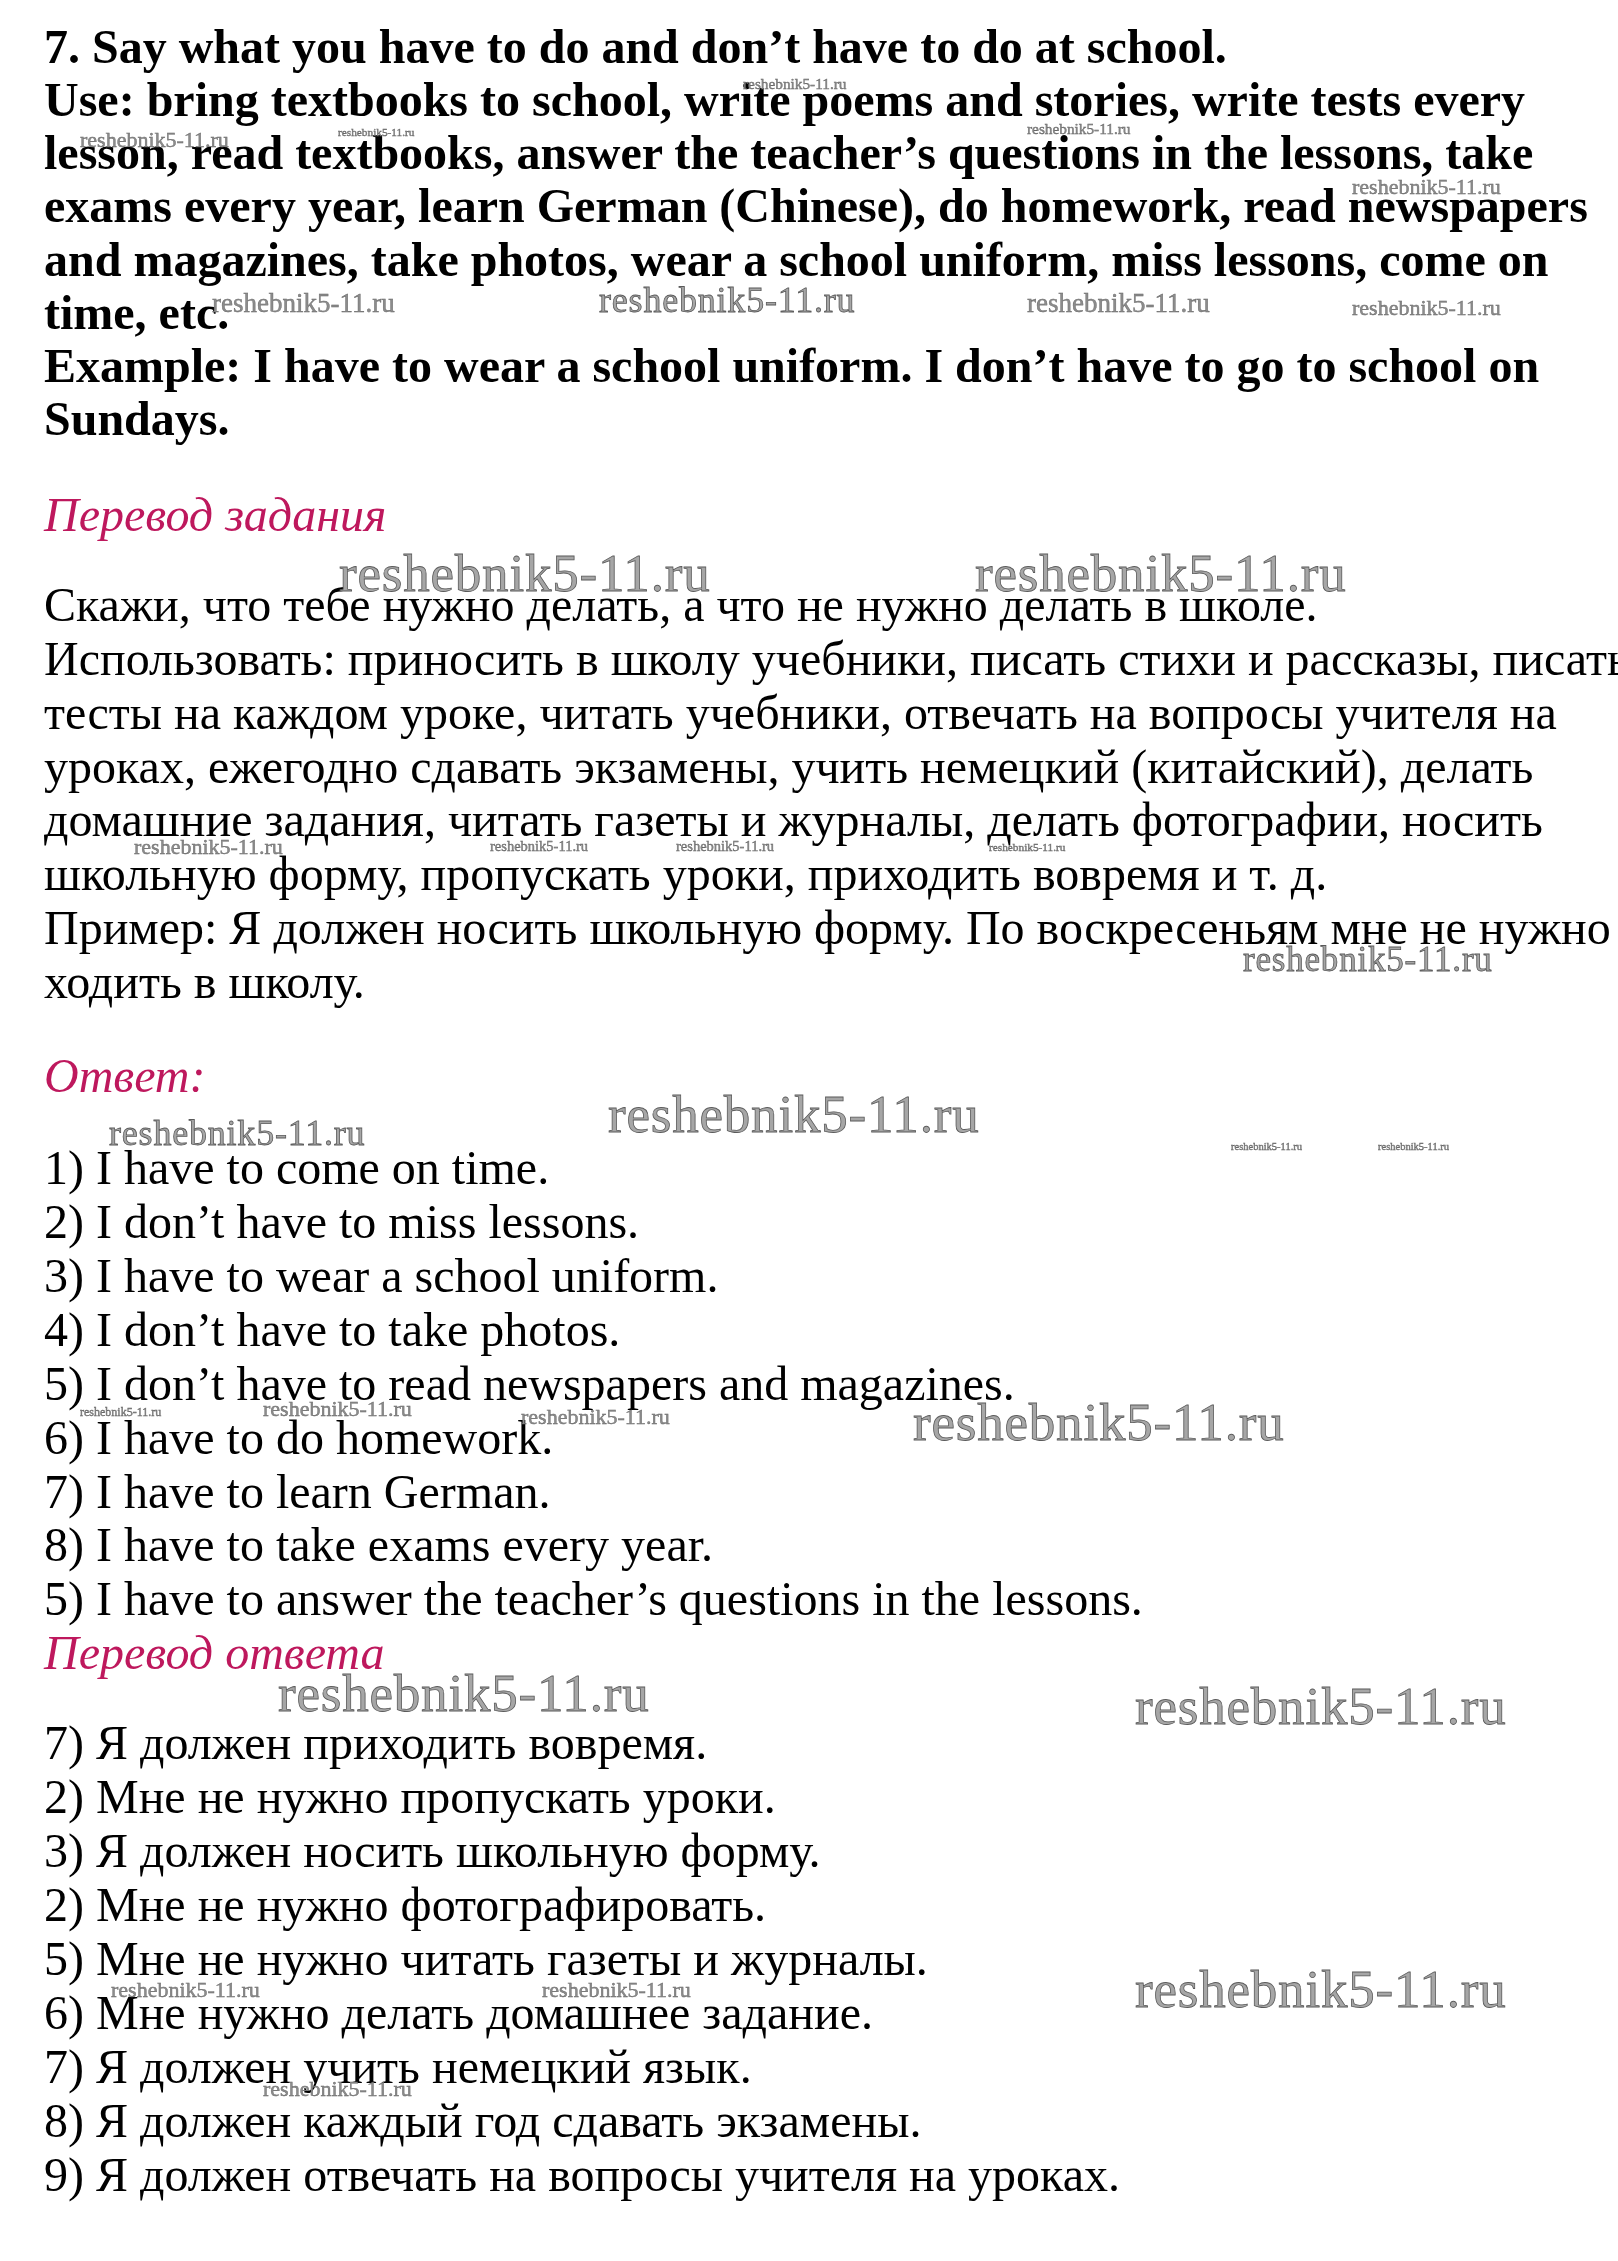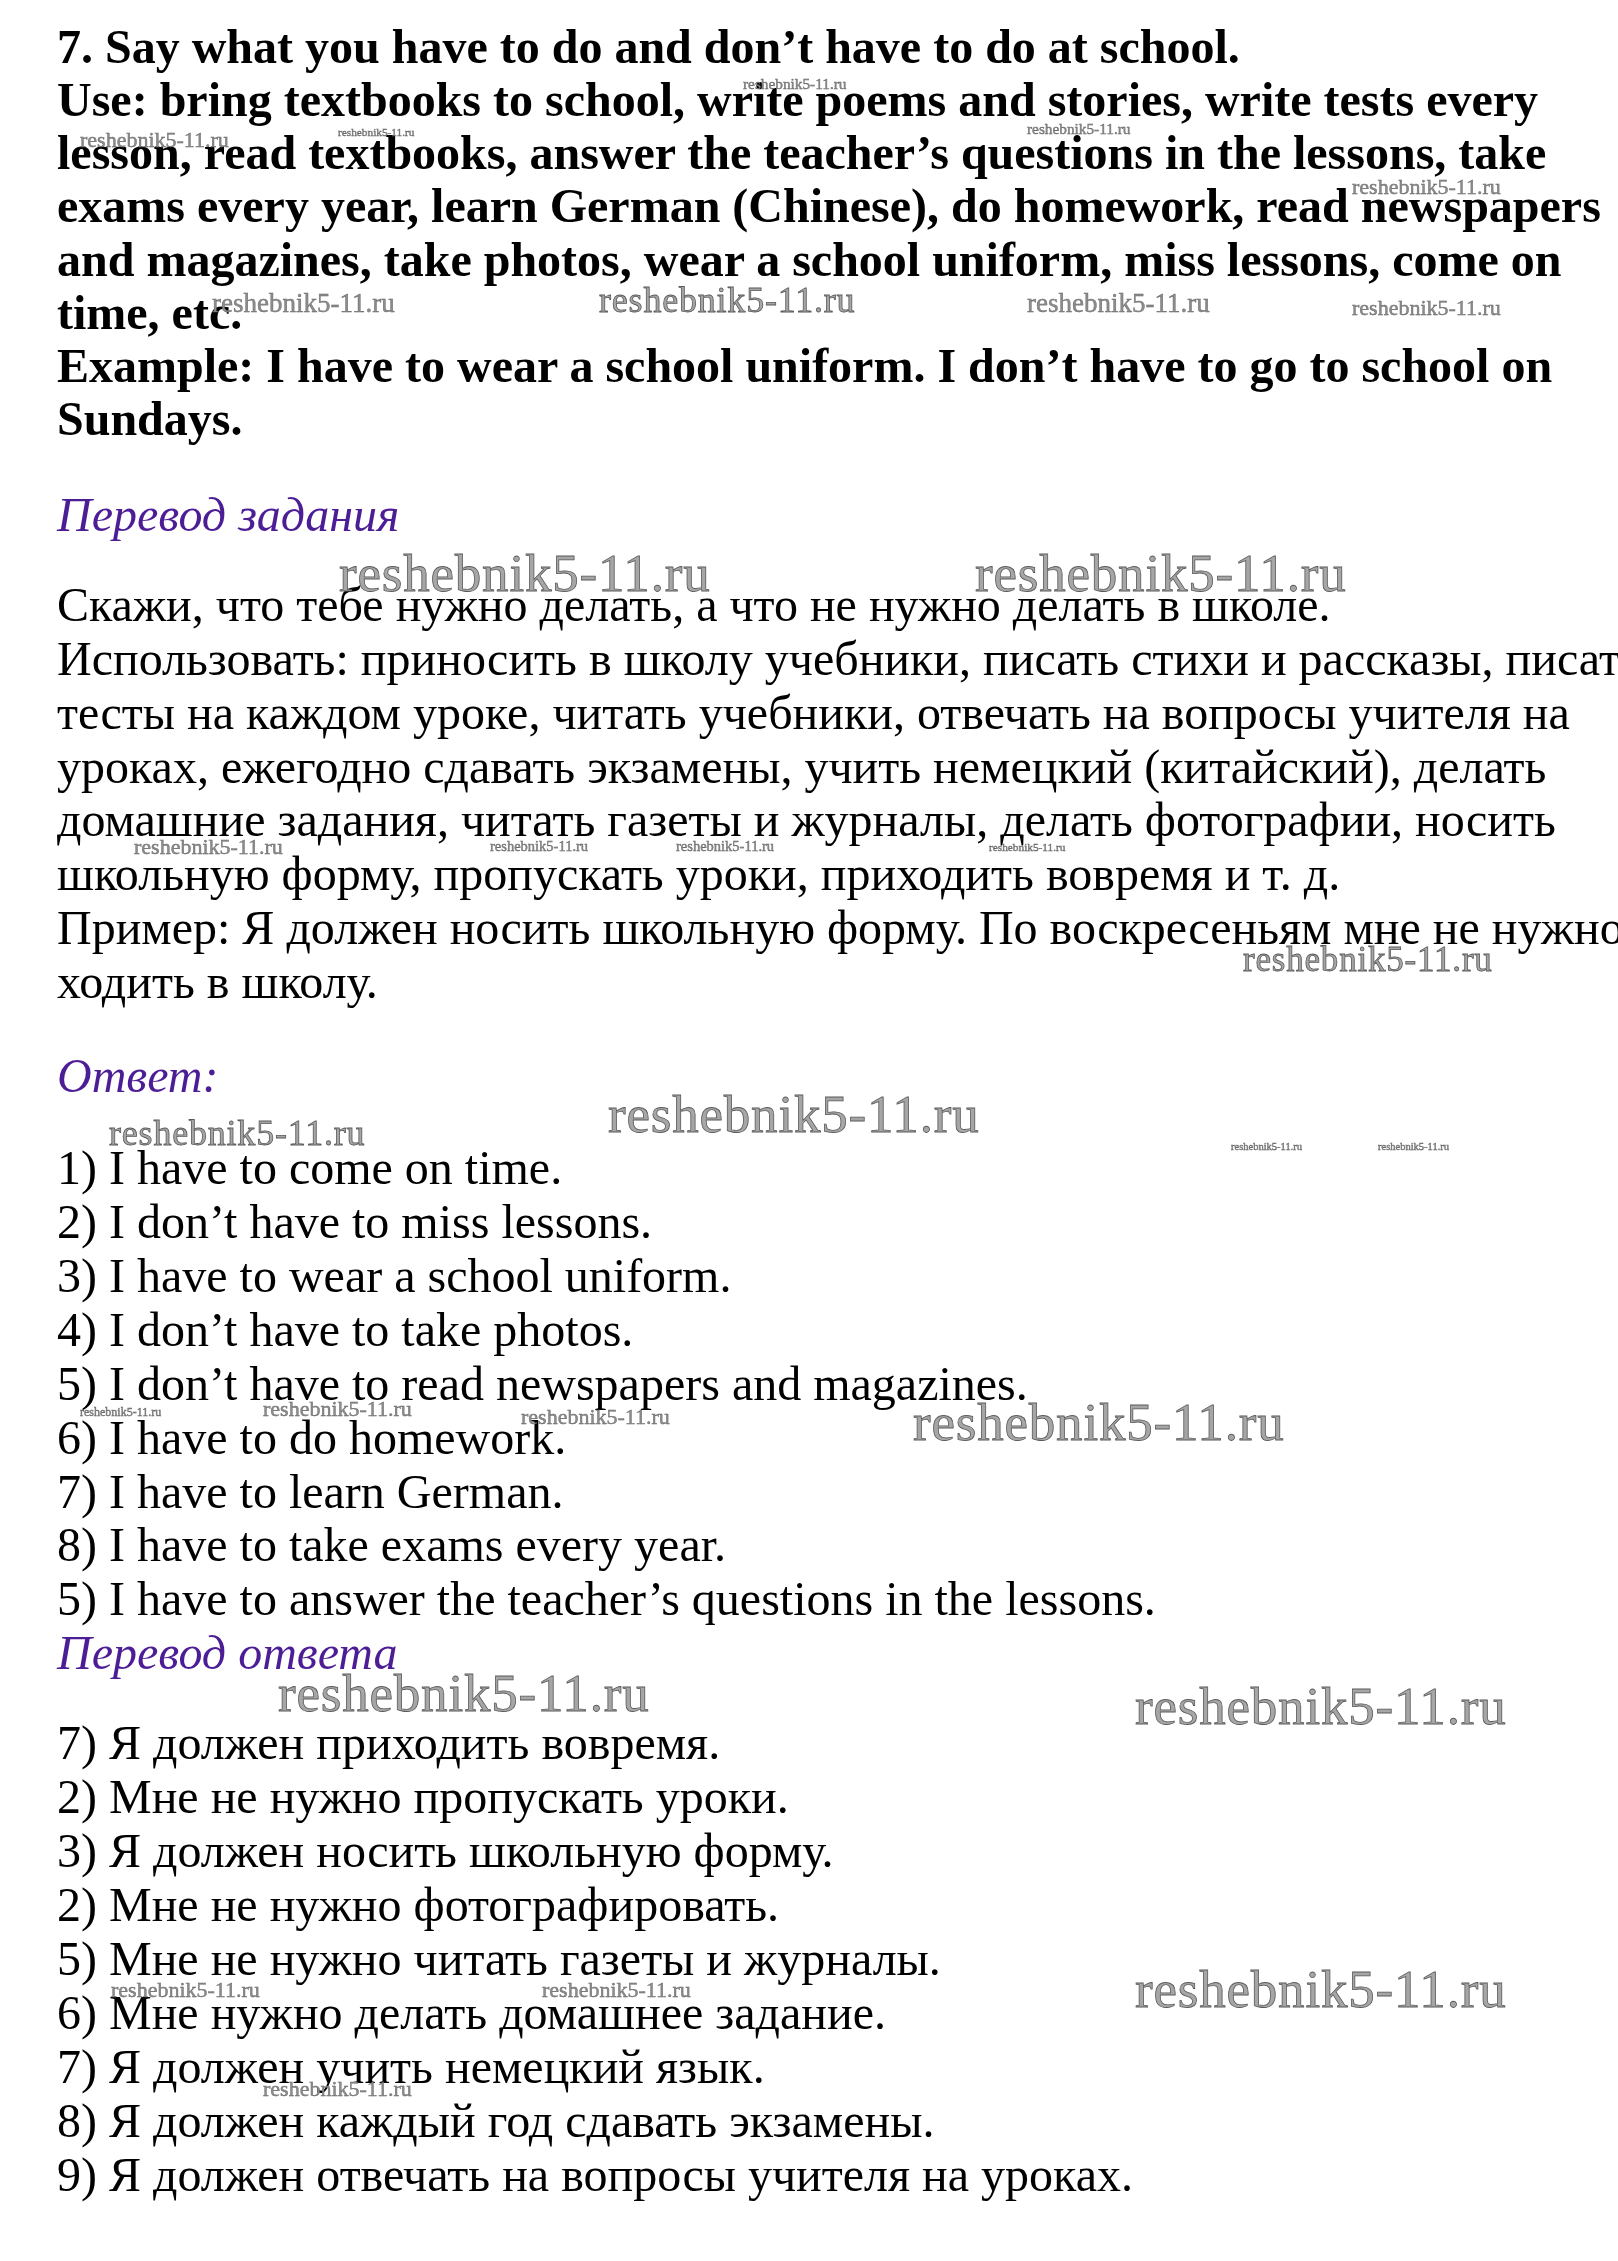--- a/index.html
+++ b/index.html
@@ -1,24 +1,24 @@
 <!DOCTYPE html>
 <html style="font-size:13px"><head>
 <meta charset="utf-8">
 <style>
   html, body { margin: 0; padding: 0; background: #ffffff; }
   body { width: 1618px; height: 2261px; position: relative; overflow: hidden; }
   .page { position: absolute; left: 0; top: 0; width: 1618px; height: 2261px; background: #fff; }
   .ln {
     position: absolute; left: 44px; white-space: nowrap;
     font-family: "Liberation Serif", "DejaVu Serif", serif;
-    font-size: 48px; line-height: 54px; height: 54px; color: #000; margin-left: 13px;
+    font-size: 48px; line-height: 54px; height: 54px; color: #000;
   }
   .b { font-weight: bold; }
-  .i { font-style: italic; color: #4c1d95; }
+  .i { font-style: italic; color: #be185d; }
   .wm {
     position: absolute; white-space: nowrap; line-height: 1;
     font-family: "Liberation Serif", "DejaVu Serif", serif; font-weight: normal;
     color: #a6a6a6; -webkit-text-stroke: 0.8px #5a5a5a;
     letter-spacing: 0.8px; pointer-events: none;
   }
   .wm.s { -webkit-text-stroke: 0.4px #666; color: #8c8c8c; letter-spacing: 0; }
 </style>
 </head>
 <body>

